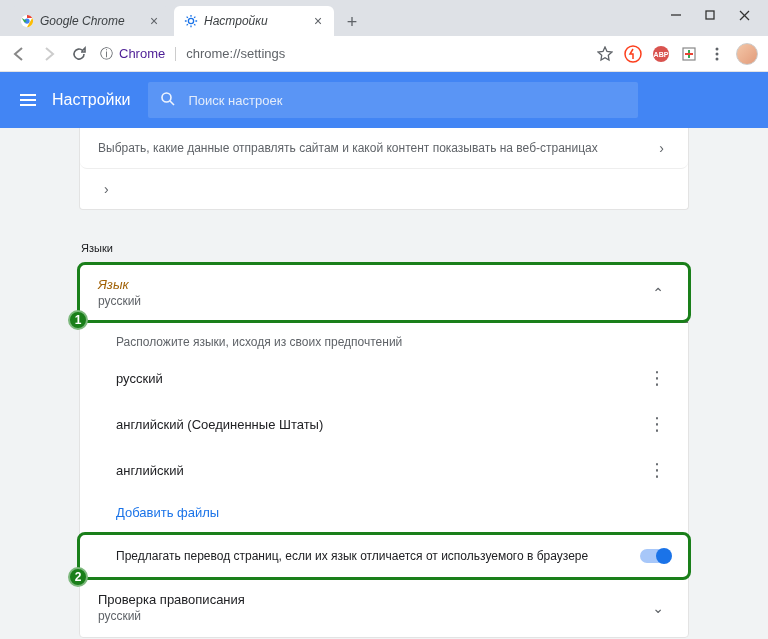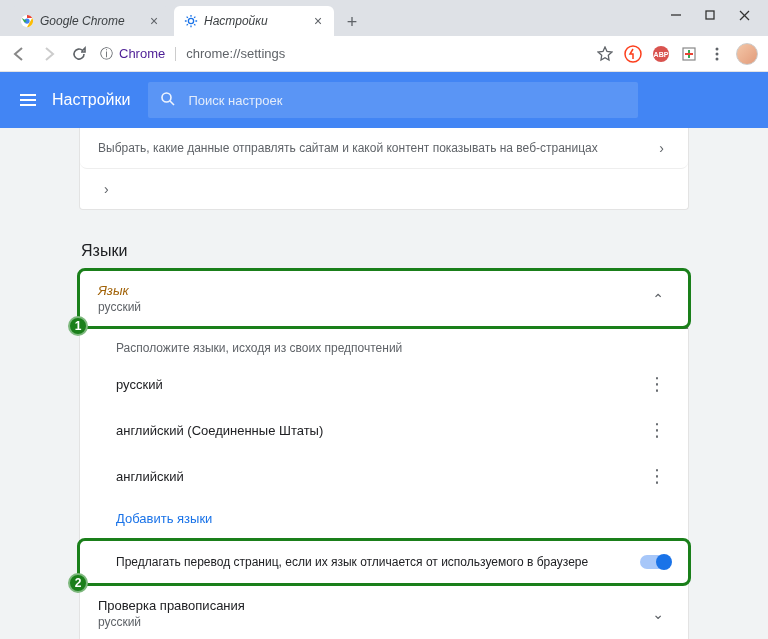--- a/index.html
+++ b/index.html
@@ -42,21 +42,21 @@
   
   .card { background: #fff; border: 1px solid #e3e3e3; border-radius: 4px; margin-bottom: 18px; }
   .card.partial-top { border-top: none; border-radius: 0 0 4px 4px; }
   .card-row { padding: 12px 18px; border-bottom: 1px solid #eee; display: flex; align-items: center; border-radius: 7px; }
   .card-row:last-child { border-bottom: none; }
   .card-row .rtext { flex: 1; }
   .card-row .rtitle { color: #202124; font-size: 13px; margin-bottom: 3px; }
   .card-row .rsub { color: #5f6368; font-size: 12px; }
   .chev { color: #5f6368; font-size: 14px; padding: 0 6px; }
   
-  .section-head { color: #202124; font-size: 16px; padding: 14px 2px 10px; }
+  .section-head { color: #202124; font-size: 11px; padding: 14px 2px 10px; }
   
   .lang-expand { padding: 12px 18px; display: flex; align-items: center; position: relative; }
   .lang-expand .expand-title { font-size: 13px; color: #a16207; font-style: italic; }
   .lang-expand .expand-sub { font-size: 12px; color: #5f6368; margin-top: 2px; }
   
   .lang-list-head { padding: 12px 18px 6px 36px; color: #5f6368; font-size: 12px; border-top: 3px solid #737373; }
   .lang-item { padding: 12px 18px 12px 36px; display: flex; align-items: center; }
   .lang-item .lname { color: #202124; font-size: 13px; }
   .lang-item .lnote { color: #188038; font-size: 12px; margin-top: 3px; }
   .lang-item .lcol { flex: 1; }
@@ -244,21 +244,21 @@
       </div>
       <div class="kebab">⋮</div>
     </div>
     <div class="lang-item">
       <div class="lcol">
         <div class="lname">английский</div>
       </div>
       <div class="kebab">⋮</div>
     </div>
     <div class="add-lang">
-      <a href="#">Добавить языки</a>
+      <a href="#">Добавить файлы</a>
     </div>
     <div class="divider"></div>
 
     <div class="highlight-box-2">
       <div class="badge b2">2</div>
       <div class="translate-row">
         <div class="tr-text">Предлагать перевод страниц, если их язык отличается от используемого в браузере</div>
         <div class="toggle">
                 <div class="knob"></div>
               </div>

